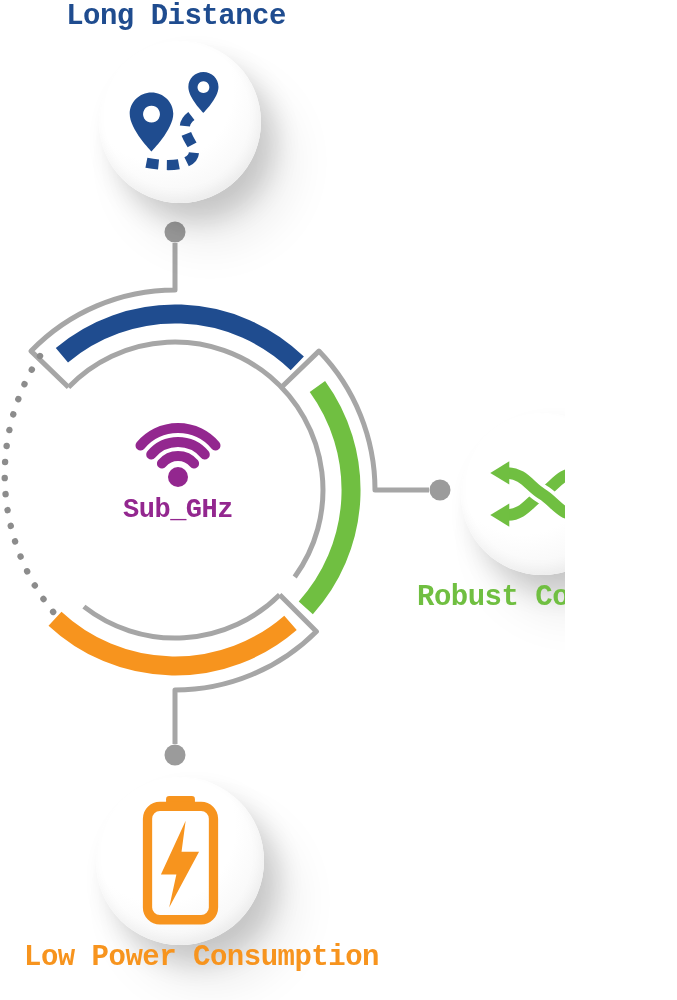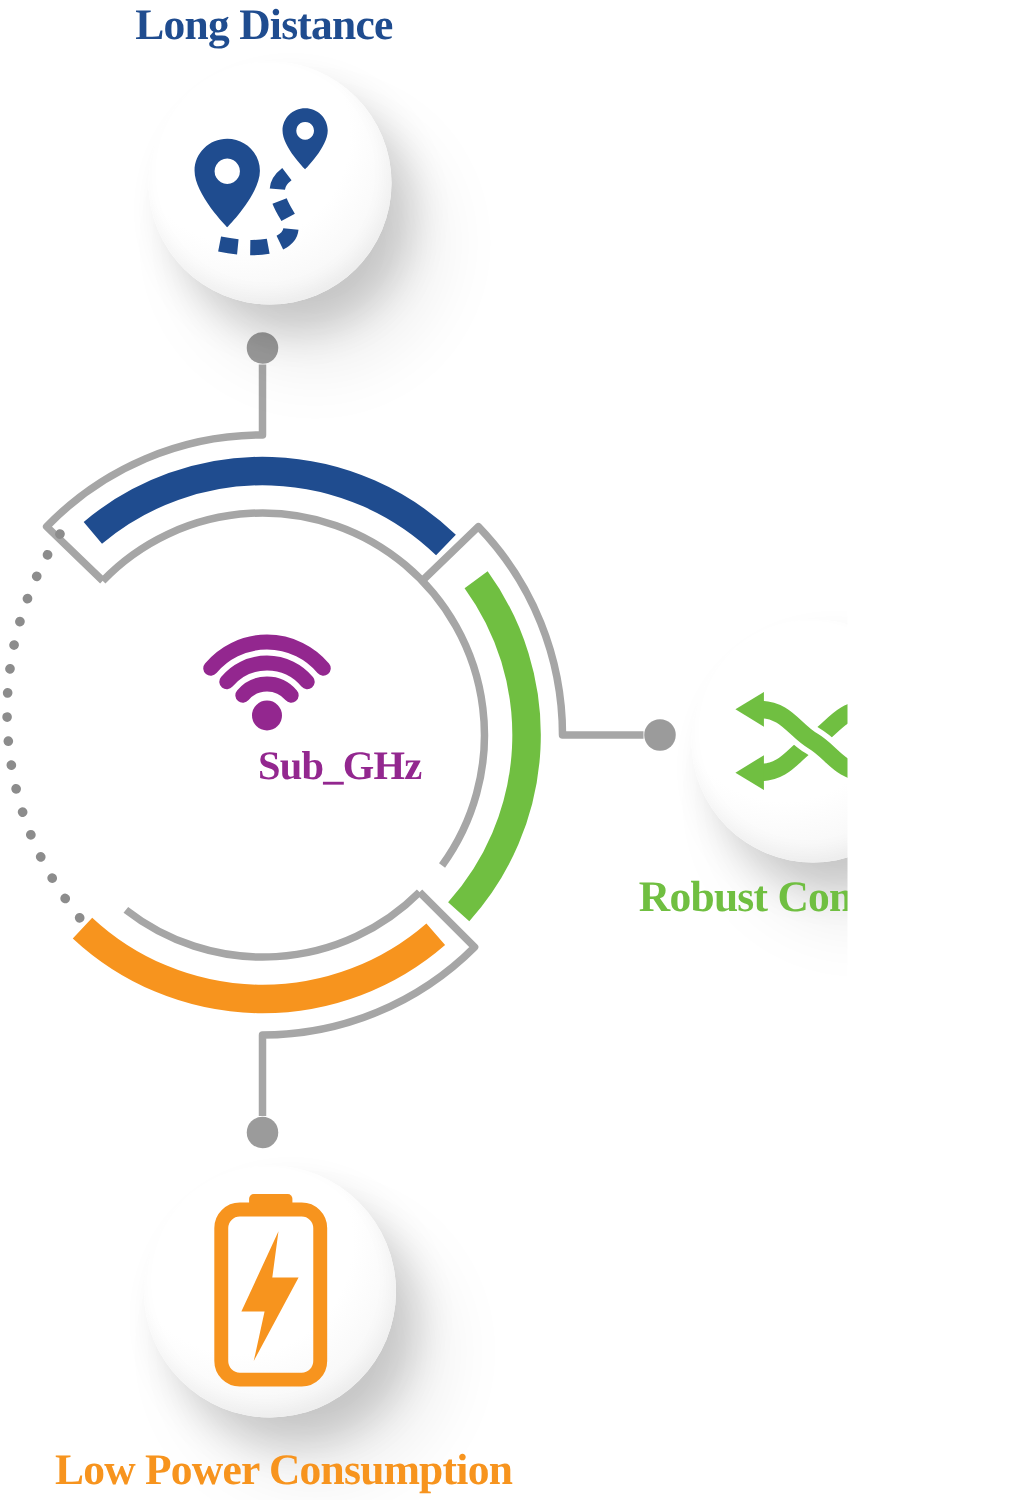--- a/index.html
+++ b/index.html
@@ -1,18 +1,18 @@
 <!DOCTYPE html>
 <html style="--blue: #1F4C8F; --green: #70BF41; --orange: #F7941E; --purple: #93278F; --arc_gray: #A6A6A6; --dot_gray: #8C8C8C; --badge_bg: #FDFDFD;"><head>
 <meta charset="utf-8">
 <style>
   html,body{margin:0;padding:0;background:#ffffff;}
   .canvas{
     position:relative;width:565px;height:1000px;overflow:hidden;background:#ffffff;
-    font-family:Liberation Serif, serif;
+    font-family:Liberation Mono, monospace;
   }
   .ring-svg{position:absolute;left:0;top:0;}
   .gray-line{fill:none;stroke:var(--arc_gray);stroke-width:5;stroke-linejoin:round;}
   .dotted{fill:none;stroke:var(--dot_gray);stroke-width:6.4;stroke-linecap:round;stroke-dasharray:0.1 16;}
   .conn-dot{fill:#9b9b9b;}
   .arc{fill:none;stroke-width:19;stroke-linecap:butt;}
   .arc-blue{stroke:var(--blue);}
   .arc-green{stroke:var(--green);}
   .arc-orange{stroke:var(--orange);}
   .wifi{fill:none;stroke:var(--purple);stroke-width:10;stroke-linecap:round;}
@@ -26,23 +26,23 @@
   }
   .badge-top{left:99px;top:41px;width:162px;height:162px;}
   .badge-right{left:461px;top:413px;width:162px;height:162px;}
   .badge-bottom{left:96px;top:777px;width:168px;height:168px;}
   .title{
     position:absolute;font-weight:bold;font-size:29px;letter-spacing:-0.5px;
     text-align:center;white-space:nowrap;line-height:34px;
   }
   .title-top{left:0px;top:0px;width:352px;color:var(--blue);}
   .title-right{left:417px;top:581px;width:262px;color:var(--green);}
-  .title-bottom{left:24px;top:963px;width:330px;color:var(--orange);}
+  .title-bottom{left:24px;top:941px;width:330px;color:var(--orange);}
   .center-text{
-    position:absolute;left:75px;top:494px;width:206px;text-align:right;
+    position:absolute;left:75px;top:494px;width:206px;text-align:center;
     font-weight:bold;font-size:27px;line-height:33px;letter-spacing:-0.5px;color:var(--purple);
   }
   .fill-blue{fill:var(--blue);}
   .fill-green{fill:var(--green);}
   .fill-orange{fill:var(--orange);}
   .stroke-blue{stroke:var(--blue);}
   .stroke-green{stroke:var(--green);}
   .stroke-orange{stroke:var(--orange);}
 </style>
 </head>

